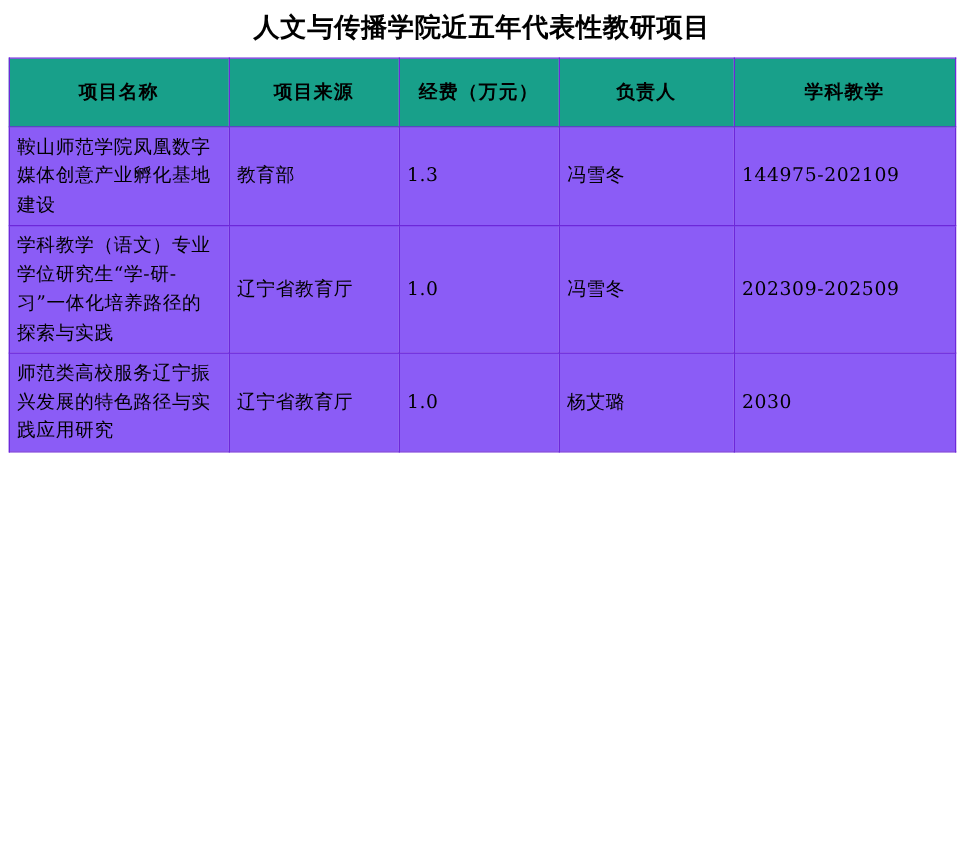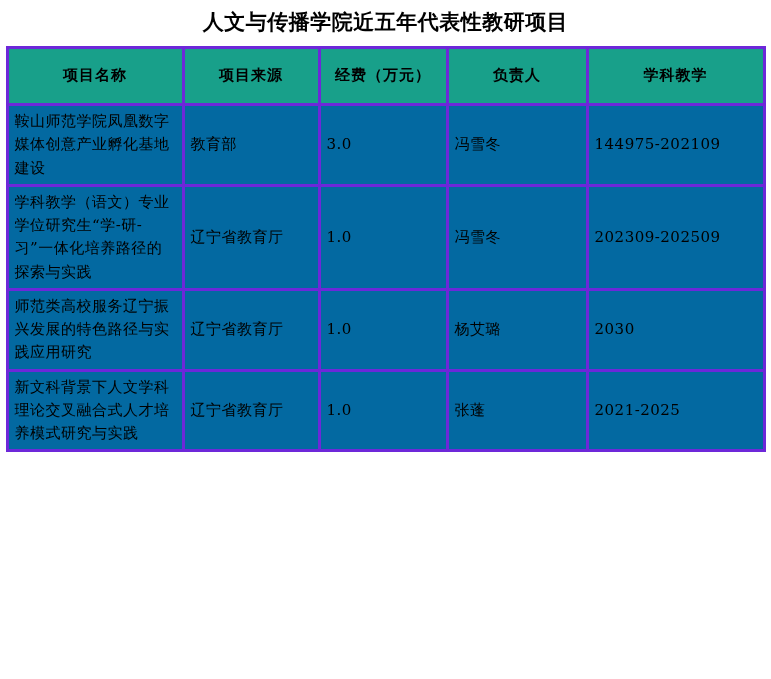--- a/index.html
+++ b/index.html
@@ -30,37 +30,37 @@
     font-family: "DejaVu Serif", "Liberation Serif", serif;
   }
   table.project-table {
     border-collapse: collapse;
     width: 757px;
     margin: 0 auto;
     table-layout: fixed;
   }
   table.project-table th,
   table.project-table td {
-    border: 3px solid #6d28d9;
+    border: 1px solid #6d28d9;
     font-size: 15px;
     font-family: "DejaVu Serif", "Liberation Serif", serif;
     padding: 4px 6px;
     vertical-align: middle;
     line-height: 1.55;
   }
   table.project-table thead th {
     background: #18a08a;
     color: #000000;
     font-weight: bold;
     text-align: center;
     height: 46px;
     letter-spacing: 1px;
   }
   table.project-table tbody td {
-    background: #0369a1;
+    background: #8b5cf6;
   }
   td.c-name {
     text-align: left;
     letter-spacing: 0.5px;
   }
   td.c-center {
     letter-spacing: 0.5px;
   }
   col.col-name { width: 176px; }
   col.col-source { width: 136px; }
@@ -89,41 +89,34 @@
         <th>项目来源</th>
         <th>经费（万元）</th>
         <th>负责人</th>
         <th>学科教学</th>
       </tr>
     </thead>
     <tbody>
       <tr>
         <td class="c-name">鞍山师范学院凤凰数字媒体创意产业孵化基地建设</td>
         <td class="c-center">教育部</td>
-        <td class="c-center">3.0</td>
+        <td class="c-center">1.3</td>
         <td class="c-center">冯雪冬</td>
         <td class="c-center">144975-202109</td>
       </tr>
       <tr>
         <td class="c-name">学科教学（语文）专业学位研究生“学-研-习”一体化培养路径的探索与实践</td>
         <td class="c-center">辽宁省教育厅</td>
         <td class="c-center">1.0</td>
         <td class="c-center">冯雪冬</td>
         <td class="c-center">202309-202509</td>
       </tr>
       <tr>
         <td class="c-name">师范类高校服务辽宁振兴发展的特色路径与实践应用研究</td>
         <td class="c-center">辽宁省教育厅</td>
         <td class="c-center">1.0</td>
         <td class="c-center">杨艾璐</td>
         <td class="c-center">2030</td>
       </tr>
-      <tr>
-        <td class="c-name">新文科背景下人文学科理论交叉融合式人才培养模式研究与实践</td>
-        <td class="c-center">辽宁省教育厅</td>
-        <td class="c-center">1.0</td>
-        <td class="c-center">张蓬</td>
-        <td class="c-center">2021-2025</td>
-      </tr>
     </tbody>
   </table>
 
 </div>
 
 </body></html>

